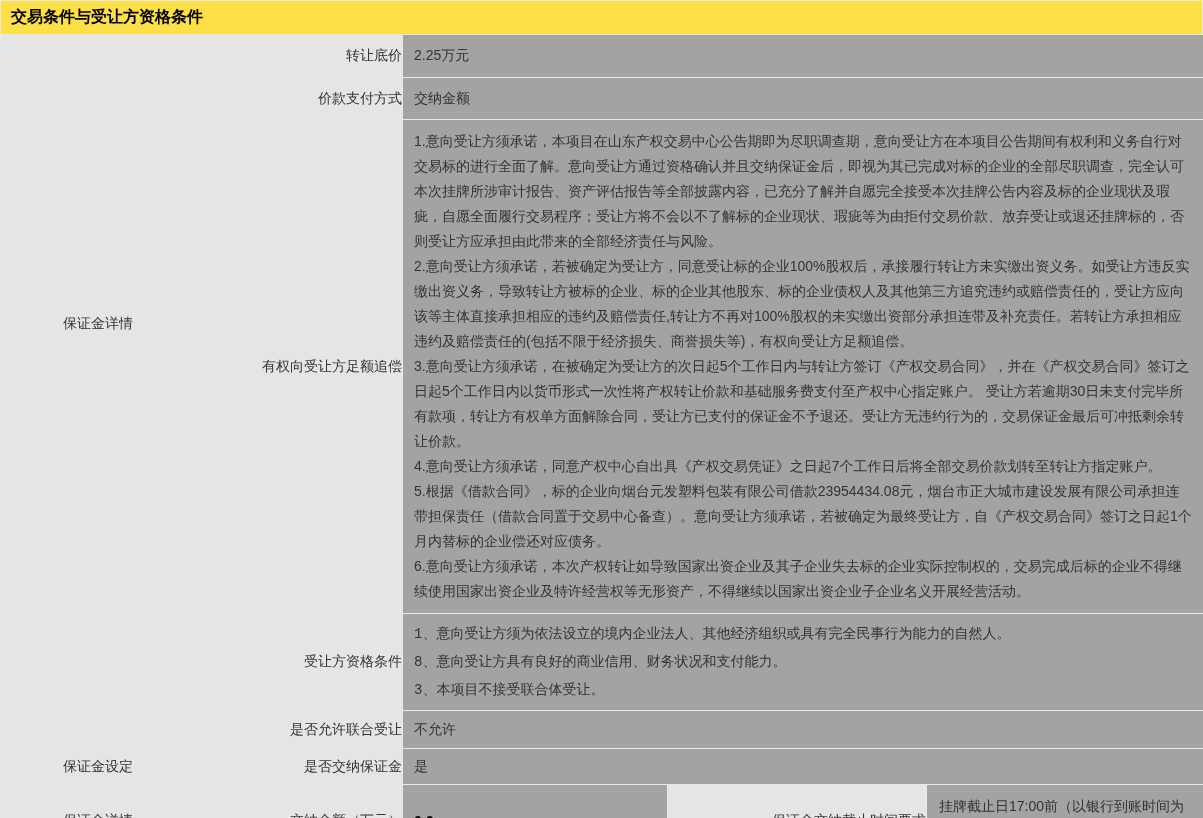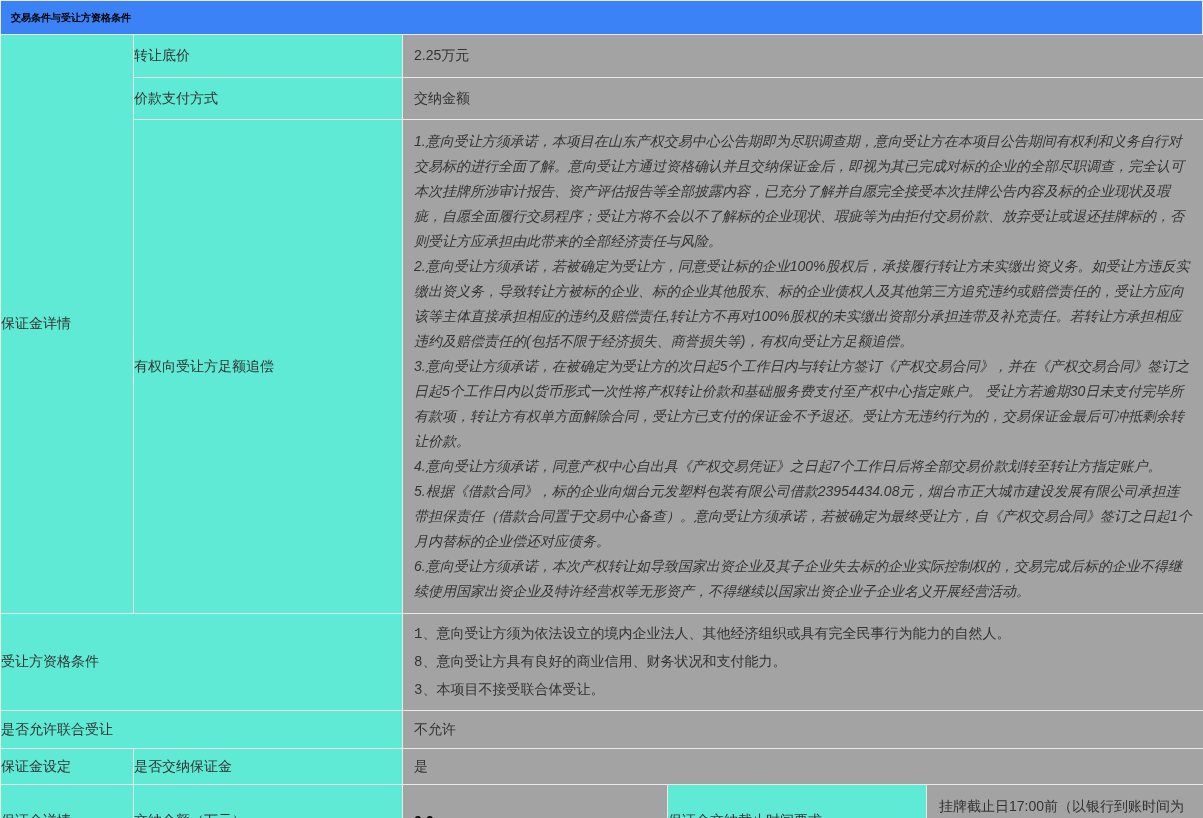--- a/index.html
+++ b/index.html
@@ -12,51 +12,51 @@
     font-size: 14px;
   }
   .panel { width: 1203px; }
   .section-title {
     height: 34px;
     border: 1px solid #e9e9e9;
     border-bottom: none;
     display: flex;
     align-items: center;
     padding-left: 10px;
-    font-size: 10px;
+    font-size: 16px;
     font-weight: bold;
     color: #000000;
-    background: #3b82f6;
+    background: #fde047;
   }
   table.cond-table {
     width: 1203px;
     border-collapse: collapse;
     table-layout: fixed;
   }
   td {
     border: 1px solid #e9e9e9;
     font-size: 14px;
     vertical-align: middle;
   }
   td.label-cell {
-    background: #5eead4;
-    text-align: left;
+    background: #e5e5e5;
+    text-align: right;
     color: #333333;
   }
   td.value-cell {
     background: #a3a3a3;
     padding: 6px 11px;
     color: #333333;
   }
   td.longtext-cell {
     vertical-align: top;
     padding: 9px 11px;
     line-height: 25px;
   }
-  .cond-item { line-height: 25px; font-style: italic; }
+  .cond-item { line-height: 25px; }
   td.qual-cell { vertical-align: middle; padding: 6px 11px; }
   .qual-item { line-height: 28px; }
   td.bold-value { font-weight: bold; color: #000000; }
   td.deadline-value { line-height: 30px; padding: 6px 12px; }
   .r1 td { height: 43px; }
   .r2 td { height: 42px; }
   .r3 td { height: 486px; }
   .r4 td { height: 80px; font-family: Liberation Mono, monospace; }
   .r5 td { height: 38px; }
   .r6 td { height: 36px; }

